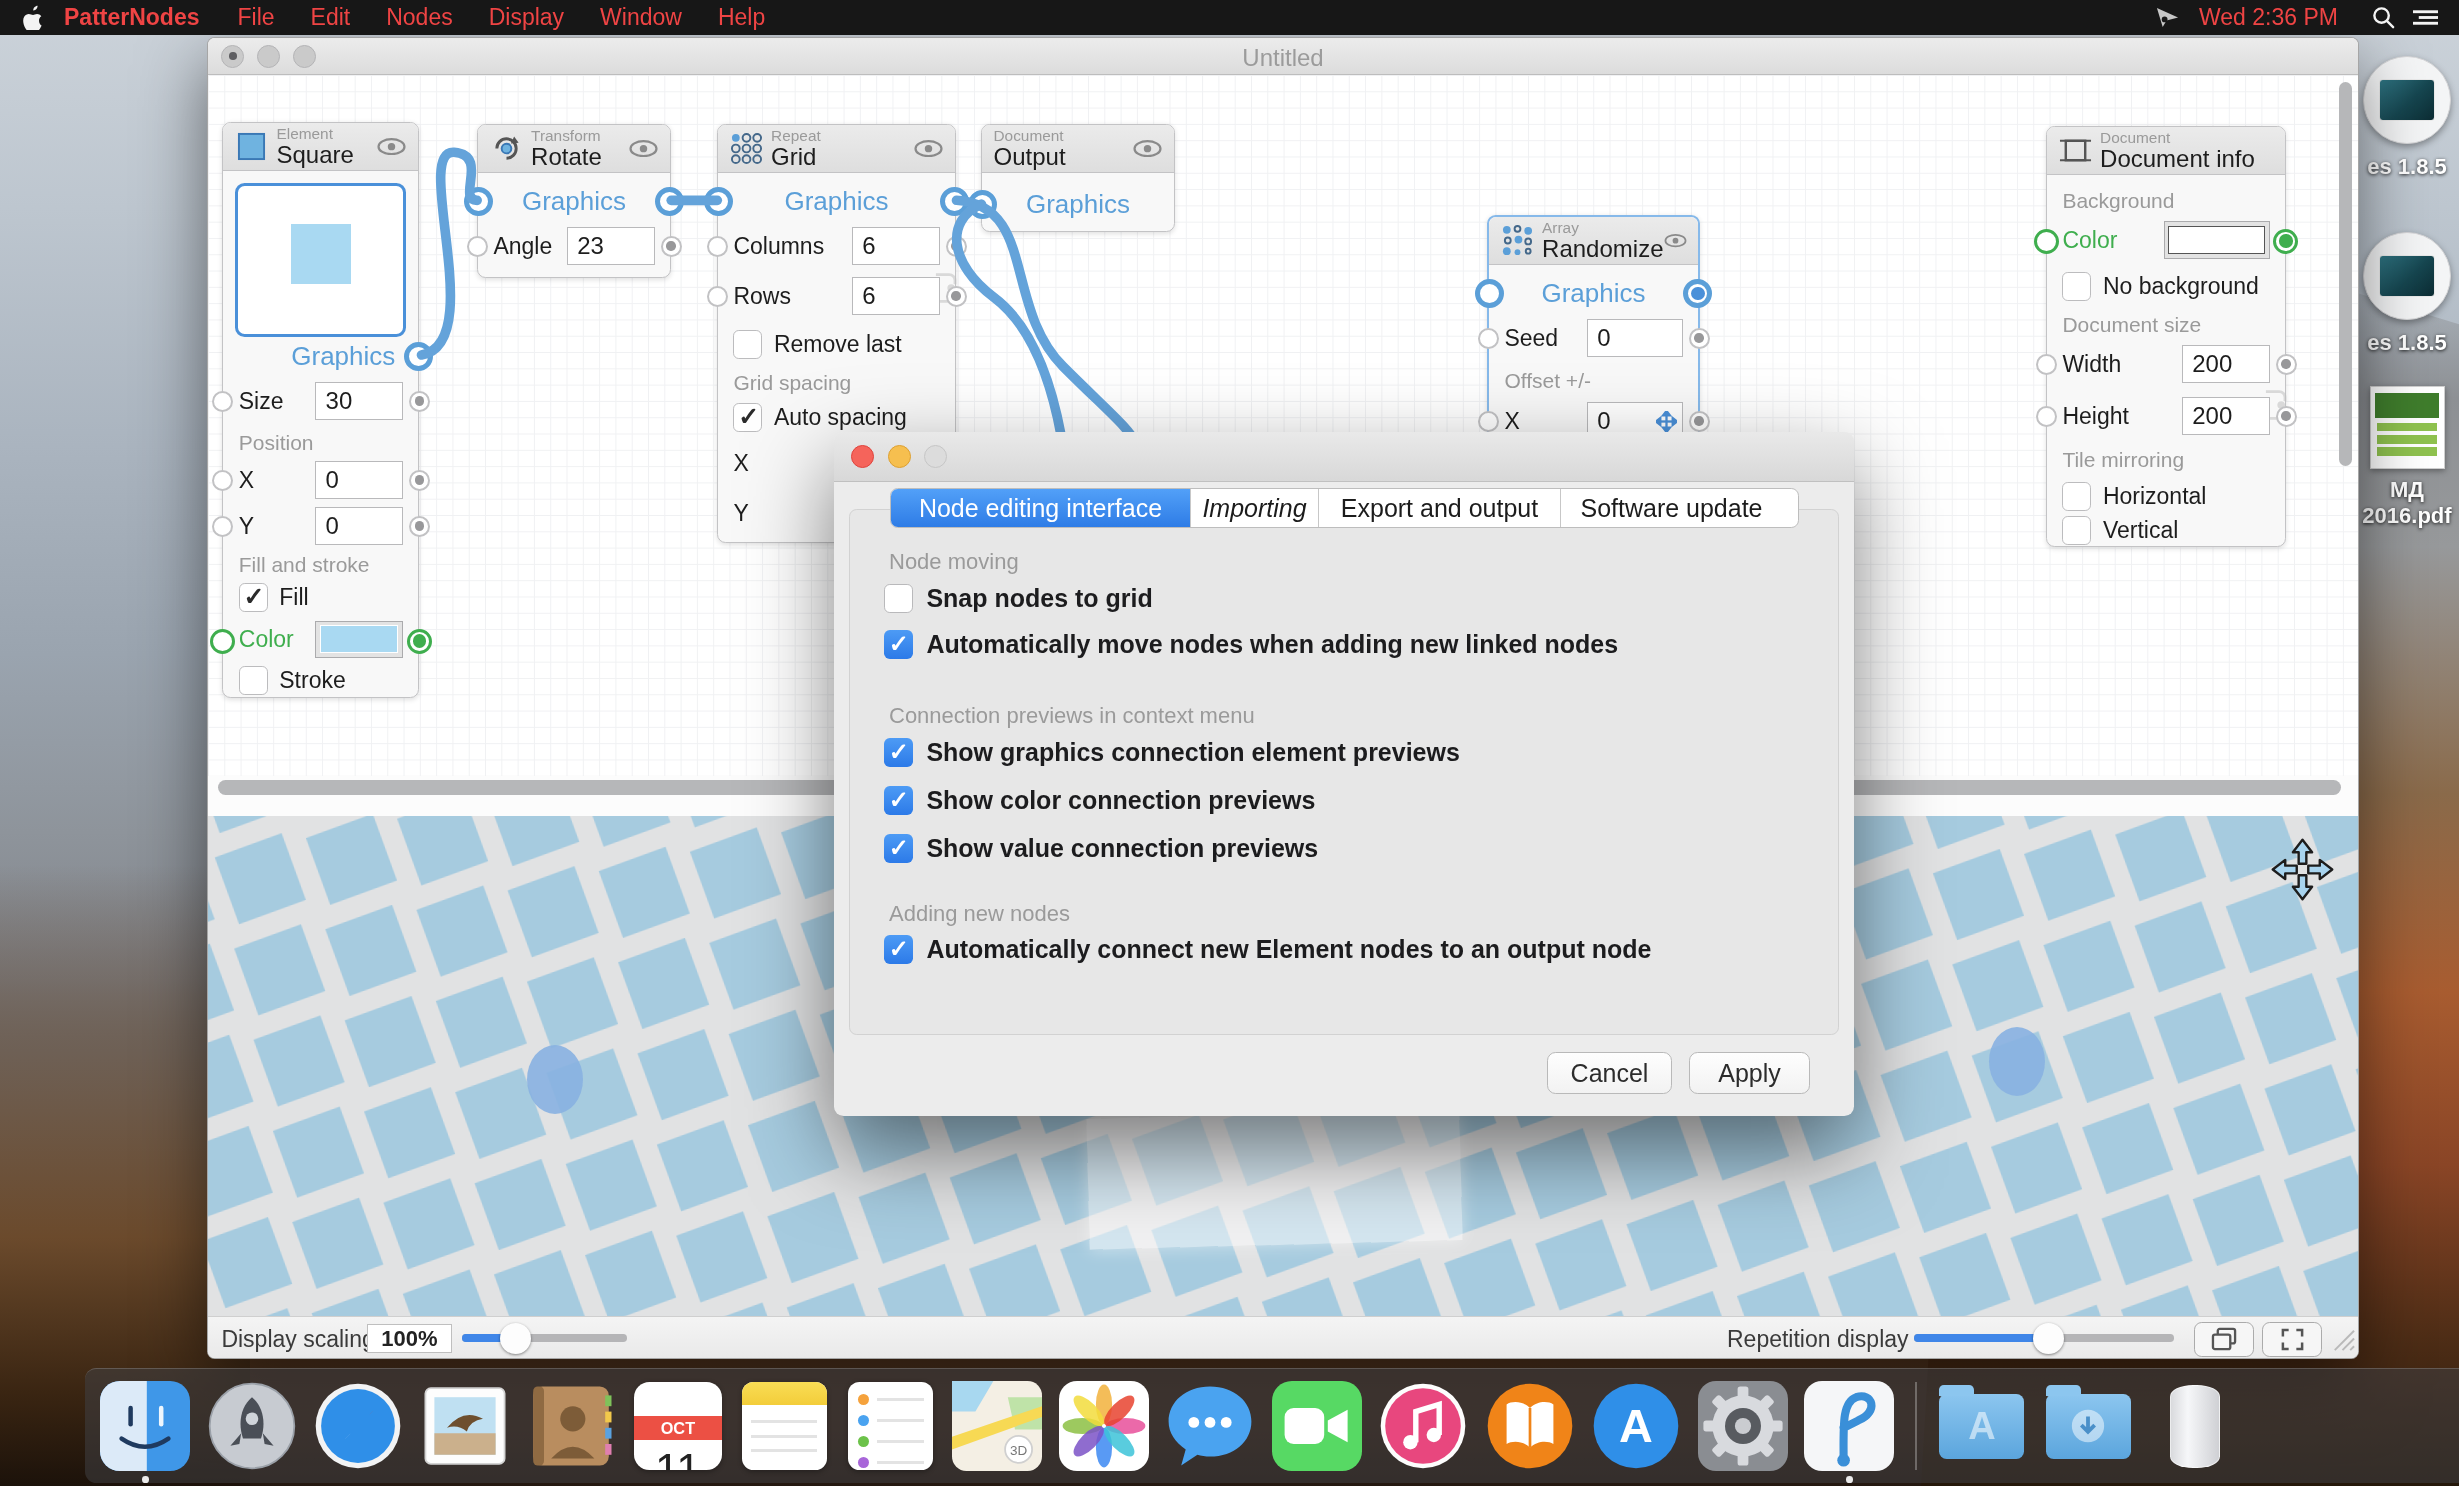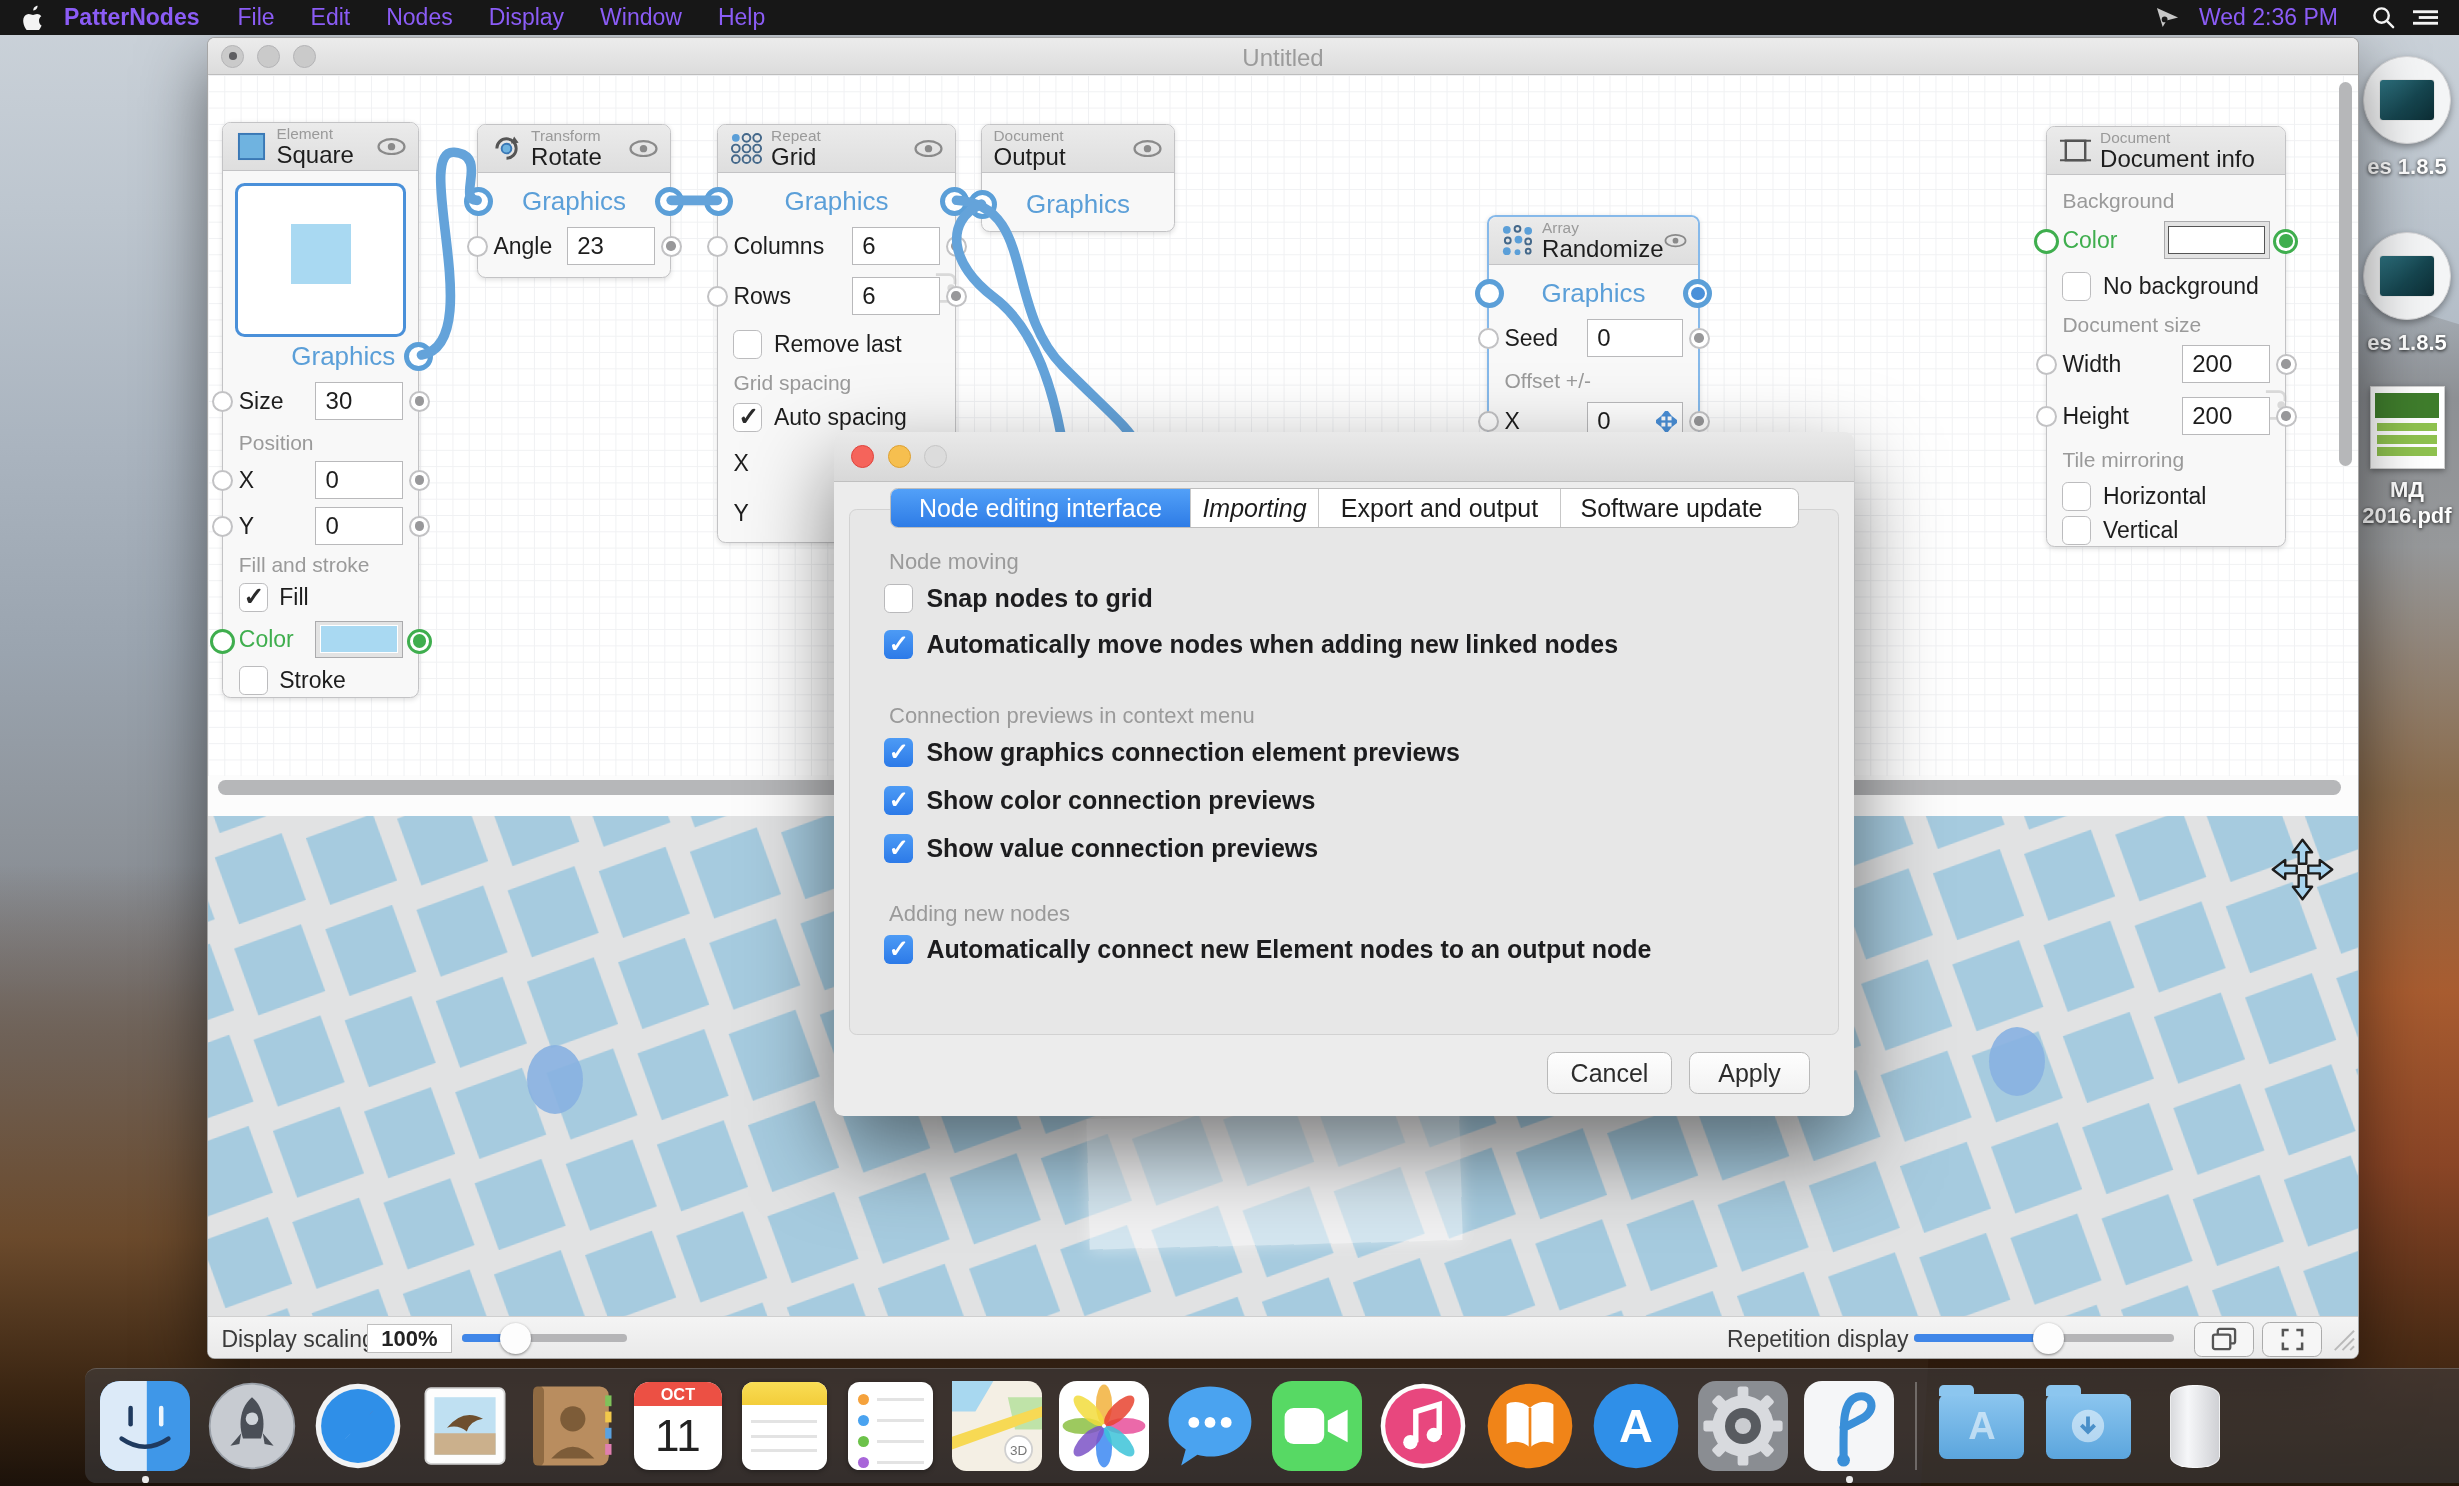--- a/index.html
+++ b/index.html
@@ -19,21 +19,21 @@
   .dicon { position:absolute; text-align:center; }
   .disk-circle { width:88px; height:88px; border-radius:50%; background:#f4f5f6; border:1.9px solid #d4d4d6; margin:0 auto;
     box-shadow:0 2.9px 7.7px rgba(0,0,0,.35); display:flex; align-items:center; justify-content:center; }
   .disk-pic { width:56px; height:42px; border-radius:3.8px; background:linear-gradient(135deg,#2f7583 0%,#164650 55%,#0c2c33 100%); border:1.9px solid #e9e9e9; }
   .dlabel { margin-top:9.6px; color:#fff; font-size:22px; font-weight:bold; text-shadow:0 1px 3.8px rgba(0,0,0,.85); white-space:nowrap; }
   .pdf-thumb { width:75px; height:83px; background:#fff; border:1px solid #cfcfcf; margin:0 auto; box-shadow:0 1.9px 5.8px rgba(0,0,0,.35); padding:5.8px 4.8px; }
   .pdf-band { height:25px; background:#3f7d2c; margin-bottom:4.8px; }
   .pdf-line { height:8.6px; background:#8fc24f; margin:3.8px 1.9px; }
 
   
-  .menubar { position:absolute; left:0; top:0; right:0; height:35px; background:#171717; display:flex; align-items:center; color:#8b5cf6; font-size:23px; z-index:60; }
+  .menubar { position:absolute; left:0; top:0; right:0; height:35px; background:#171717; display:flex; align-items:center; color:#ef4444; font-size:23px; z-index:60; }
   .mb-item { padding:0 18px; }
   .mb-app { font-weight:bold; padding:0 20px; }
   .mb-right { margin-left:auto; display:flex; align-items:center; }
   .mb-clock { padding:0 17.3px; }
   .apple { width:21px; height:25px; margin-left:23px; }
 
   
   .window { position:absolute; left:207px; top:37px; width:2152px; height:1322px; background:#fff; border-radius:7.7px;
     border:1px solid rgba(0,0,0,.35); box-shadow:0 27px 67px rgba(0,0,0,.5); z-index:10; overflow:hidden; }
   .titlebar { position:absolute; left:0; top:0; right:0; height:37px; background:linear-gradient(180deg,#ececec,#dcdcdc); border-bottom:1px solid #bdbdbd; }
@@ -120,21 +120,21 @@
   
   .dock { position:absolute; left:85px; right:0; top:1368px; height:115px; background:rgba(64,64,68,.55); border-radius:11.5px 0 0 11.5px; border-top:1px solid rgba(255,255,255,.18); display:flex; align-items:center; padding:0 13.4px; gap:12.5px; z-index:50; }
   .dockicon { width:94px; height:94px; position:relative; flex:0 0 auto; display:flex; align-items:center; justify-content:center; }
   .rundot { position:absolute; left:44px; bottom:-9.6px; width:6.7px; height:6.7px; border-radius:50%; background:rgba(245,245,245,.95); }
   .docksep { width:1.9px; height:88px; background:rgba(255,255,255,.28); flex:0 0 auto; margin:0 5.8px; }
   .folder { width:85px; height:65px; border-radius:7.7px; background:linear-gradient(180deg,#8cc6ef,#5ba5dd); position:relative; display:flex; align-items:center; justify-content:center; }
   .folder::before { content:""; position:absolute; left:0; top:-8.6px; width:35px; height:11.5px; border-radius:4.8px 4.8px 0 0; background:#8cc6ef; }
   .fglyph { color:rgba(255,255,255,.55); font-size:38px; font-weight:bold; }
   .trash { width:50px; height:83px; border-radius:23px/11.5px; background:linear-gradient(90deg,#d9dadd,#f6f7f9 35%,#cfd0d4); border:1px solid rgba(255,255,255,.6); }
   .cal { width:88px; height:88px; background:#fff; border-radius:15.4px; overflow:hidden; text-align:center; box-shadow:0 1.9px 4.8px rgba(0,0,0,.3); }
-  .cal-top { background:#ec5044; color:#fff; font-size:16.3px; font-weight:bold; height:24px; line-height:24px; }
+  .cal-top { background:#ec5044; color:#fff; font-size:16.3px; font-weight:bold; height:24px; line-height:24px;margin-top:34px; }
   .cal-day { font-size:44px; color:#222; line-height:60px; }
   .sheet { width:85px; height:88px; background:#fff; border-radius:11.5px; overflow:hidden; box-shadow:0 1.9px 4.8px rgba(0,0,0,.3); }
 
   .cursor-move { position:absolute; left:2267px; top:834px; z-index:70; }
 </style>
 </head>
 <body>
 
 <div class="wallpaper">
   <div class="wp-right"></div>

